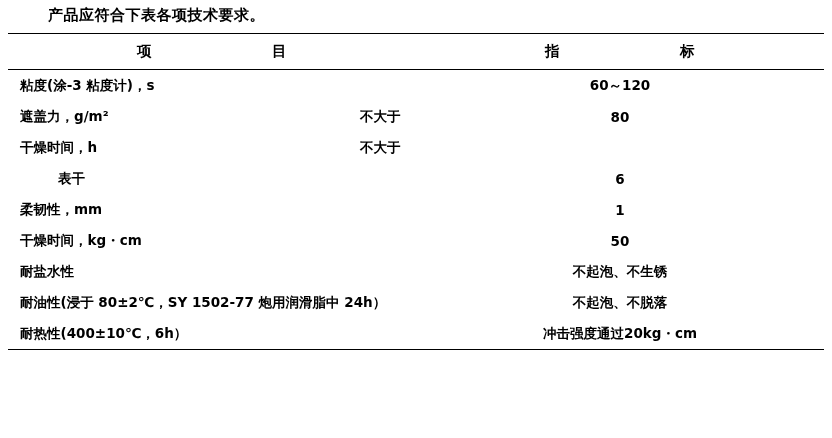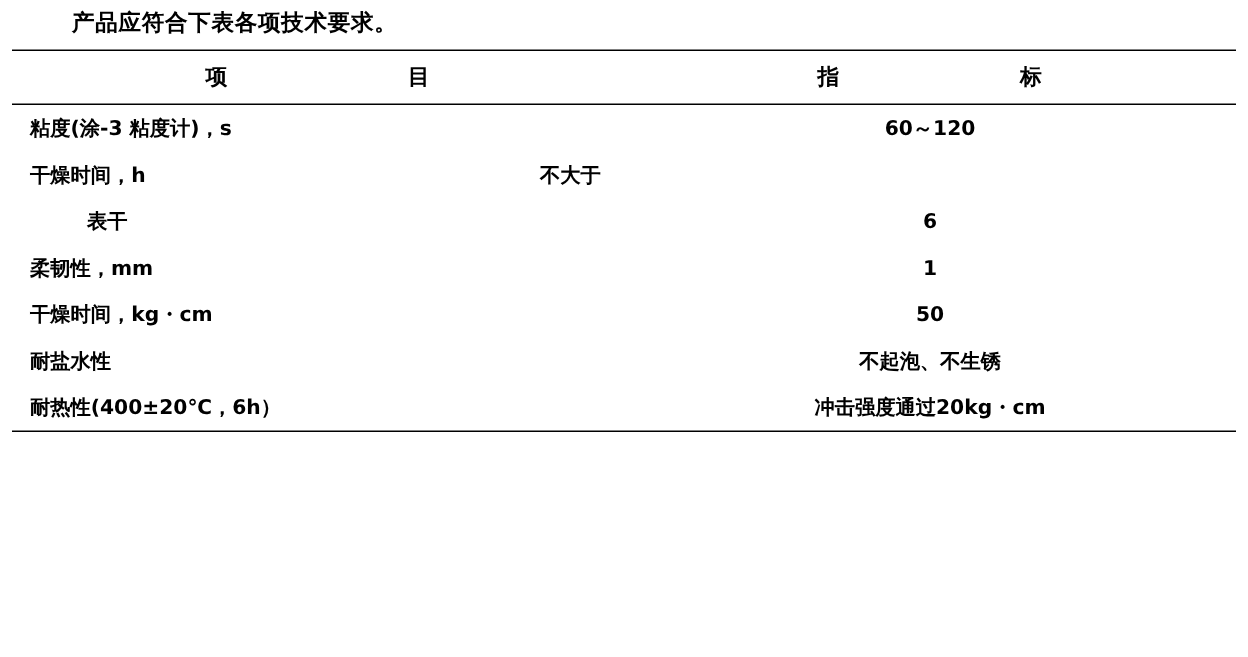--- a/index.html
+++ b/index.html
@@ -144,20 +144,31 @@
               <span class="item-label">粘度(涂-3 粘度计)，s</span>
               <span class="item-qual"></span>
             </div>
           </td>
           <td class="col-right row-cell">
             <span class="val">60～120</span>
           </td>
         </tr>
 
 
+        <tr>
+          <td class="col-left row-cell">
+            <div class="item-line">
+              <span class="item-label">遮盖力，g/m²</span>
+              <span class="item-qual">不大于</span>
+            </div>
+          </td>
+          <td class="col-right row-cell">
+            <span class="val">80</span>
+          </td>
+        </tr>
 
         <tr>
           <td class="col-left row-cell">
             <div class="item-line">
               <span class="item-label">干燥时间，h</span>
               <span class="item-qual">不大于</span>
             </div>
           </td>
           <td class="col-right row-cell">
             <span class="val"></span>
@@ -206,25 +217,36 @@
             <div class="item-line">
               <span class="item-label">耐盐水性</span>
               <span class="item-qual"></span>
             </div>
           </td>
           <td class="col-right row-cell">
             <span class="val">不起泡、不生锈</span>
           </td>
         </tr>
 
+        <tr>
+          <td class="col-left row-cell">
+            <div class="item-line">
+              <span class="item-label">耐油性(浸于 80±2℃，SY 1502-77 炮用润滑脂中 24h）</span>
+              <span class="item-qual"></span>
+            </div>
+          </td>
+          <td class="col-right row-cell">
+            <span class="val">不起泡、不脱落</span>
+          </td>
+        </tr>
 
         <tr class="rule-bottom">
           <td class="col-left row-cell">
             <div class="item-line">
-              <span class="item-label">耐热性(400±20℃，6h）</span>
+              <span class="item-label">耐热性(400±10℃，6h）</span>
               <span class="item-qual"></span>
             </div>
           </td>
           <td class="col-right row-cell">
             <span class="val">冲击强度通过20kg・cm</span>
           </td>
         </tr>
       </tbody>
     </table>
   </div>

